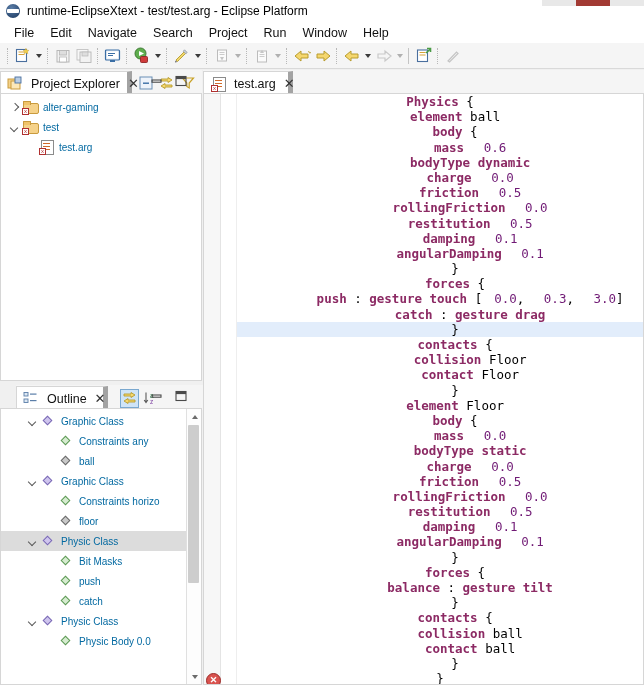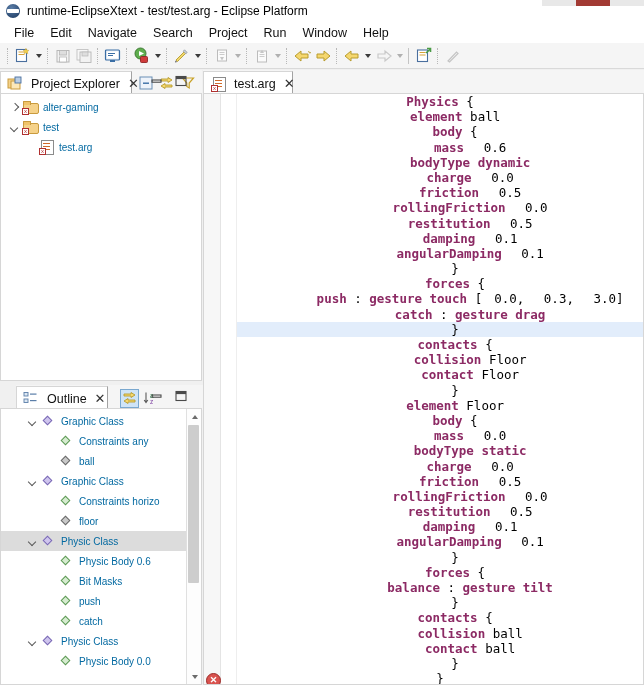--- a/index.html
+++ b/index.html
@@ -87,21 +87,21 @@
   
   .panel-tabrow {
     position: absolute; height: 25px;
     background: #f5f5f5;
     display: flex; align-items: flex-end;
   }
   .ptab {
     height: 24px; display: flex; align-items: center; gap: 5px;
     padding: 0 7px 0 6px; background: #ffffff;
     border-top: 1px solid #d6d6d6; border-left: 1px solid #d6d6d6;
-    border-right: 1px solid #a3a3a3;
+    border-right: 5px solid #a3a3a3;
     box-sizing: border-box;
   }
   .ptab-label { font-size: 12.5px; color: #111; white-space: nowrap; }
   .ptab-close {
     font-size: 13px; color: #333; line-height: 1; margin-left: 3px;
     font-family: "Liberation Sans", sans-serif;
   }
   .ptools { display: flex; align-items: center; height: 24px; gap: 2px; }
   .ptool { width: 19px; height: 19px; display: flex; align-items: center; justify-content: center; }
   .ptool.active { background: #cfe4f7; border: 1px solid #7aa8cf; box-sizing: border-box; }
@@ -193,21 +193,21 @@
   }
   .code {
     position: absolute; left: 33px; top: 0; right: 0; bottom: 0;
     font-family: "DejaVu Sans Mono", "Liberation Mono", monospace;
     font-size: 12.5px; line-height: 15.2px; color: #000000;
     white-space: pre;
   }
   .cl { height: 15.2px; padding-left: 0px; text-align: center; }
   .cl.hl { background: #e2edfb; }
   .kw { color: #8c2a64; font-weight: bold; }
-  .num { color: #000000; margin-left: 12px; }
+  .num { color: #701a75; margin-left: 12px; }
   .pl { color: #000000; }
   .err-marker {
     position: absolute; width: 13px; height: 13px; border-radius: 50%;
     background: #d9534f; border: 1px solid #9c2b28;
     display: flex; align-items: center; justify-content: center;
     color: #ffffff; font-size: 9px; font-weight: bold; line-height: 1;
     font-family: "Liberation Sans", sans-serif;
   }
 
   
@@ -596,31 +596,20 @@
         </div>
         <div class="trow" style="padding-left: 42px;">
           <span class="twist">
             <span></span>
           </span>
           <span class="ticon">
             <span class="dia green">
               <i></i>
             </span>
           </span>
-          <span class="tlabel">Physic Body 0.6</span>
-        </div>
-        <div class="trow" style="padding-left: 42px;">
-          <span class="twist">
-            <span></span>
-          </span>
-          <span class="ticon">
-            <span class="dia green">
-              <i></i>
-            </span>
-          </span>
           <span class="tlabel">Bit Masks</span>
         </div>
         <div class="trow" style="padding-left: 42px;">
           <span class="twist">
             <span></span>
           </span>
           <span class="ticon">
             <span class="dia green">
               <i></i>
             </span>

